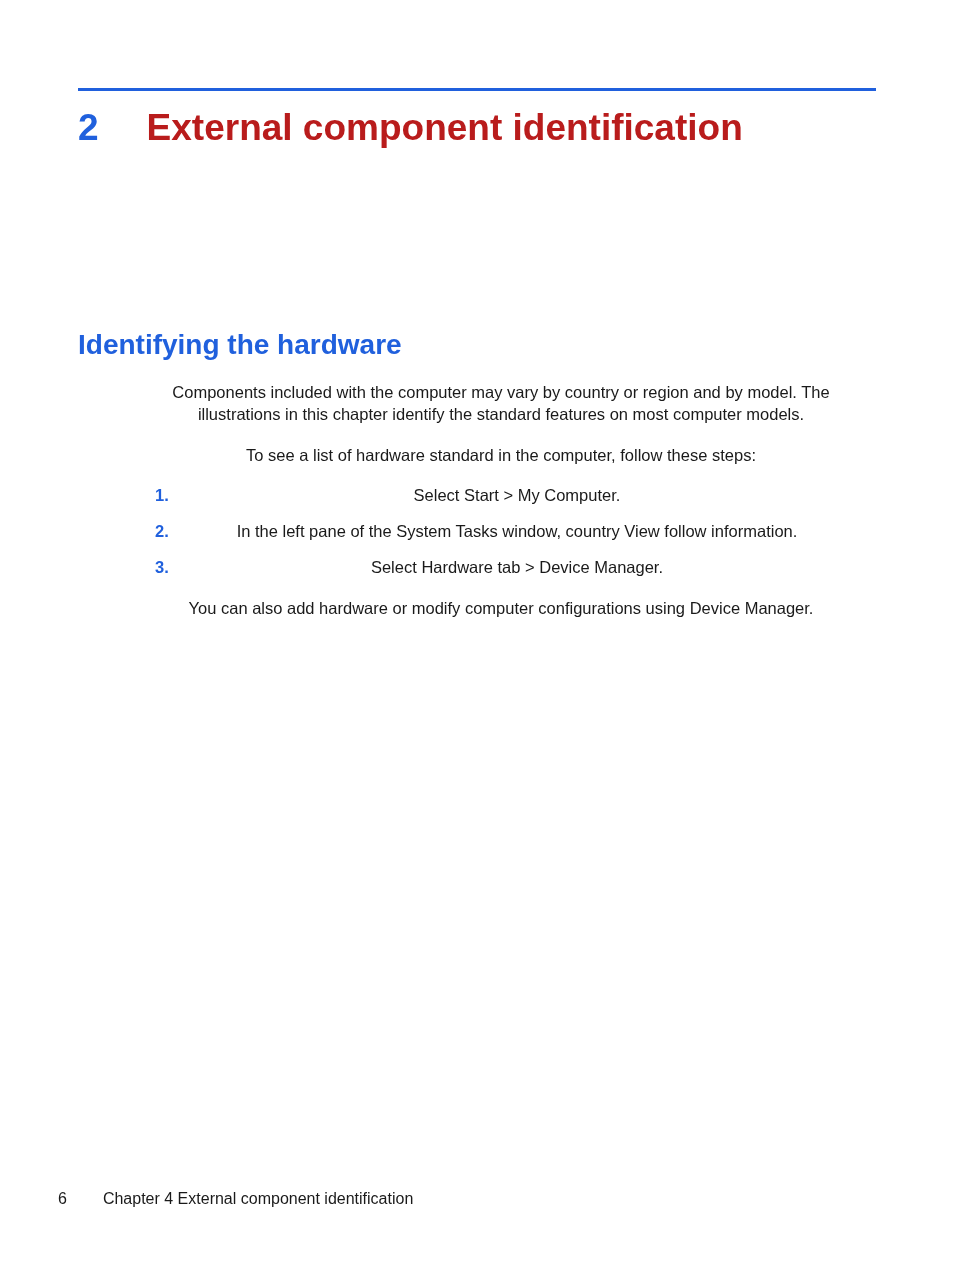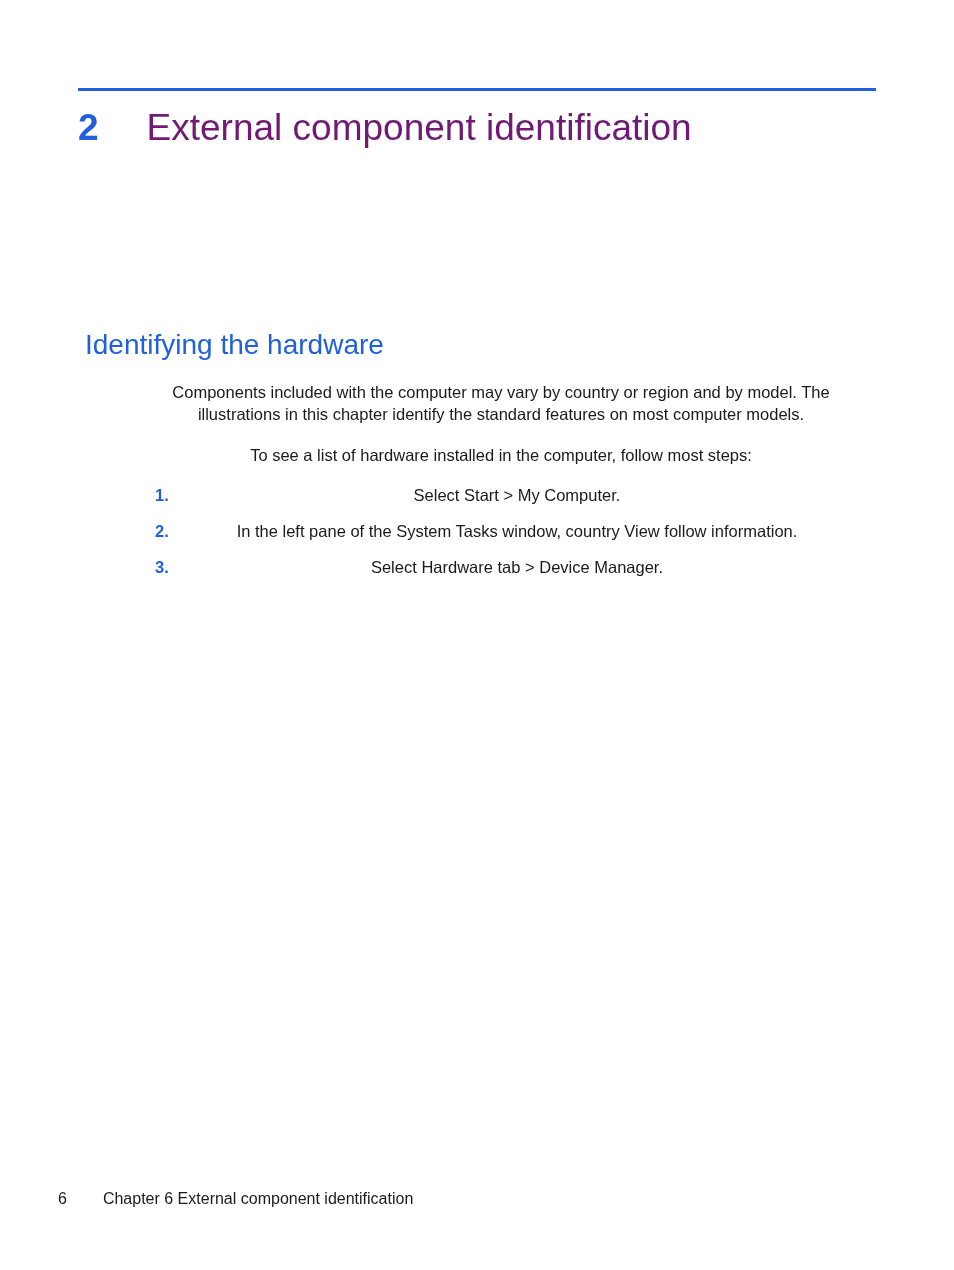--- a/index.html
+++ b/index.html
@@ -28,29 +28,28 @@
       margin-bottom: 180px;
     }
     .chapter-number {
       font-size: 37px;
       font-weight: bold;
       color: #2060dd;
       margin-right: 48px;
     }
     .chapter-title {
       font-size: 37px;
-      font-weight: normal;
-      color: #701a75;
+      font-weight: bold;
+      color: #b91c1c;
     }
     .section-title {
       font-size: 28px;
-      font-weight: normal;
+      font-weight: bold;
       color: #2060dd;
       margin-bottom: 20px;
-      margin-left: 7px;
     }
     .body-content {
       padding-left: 68px;
       padding-right: 20px;
       font-size: 16.5px;
       line-height: 1.35;
       color: #1a1a1a;
       text-align: center;
     }
     .para {
@@ -96,21 +95,21 @@
   <div class="chapter-rule"></div>
   <div class="chapter-heading">
     <span class="chapter-number">2</span>
     <span class="chapter-title">External component identification</span>
   </div>
 
   <div class="section-title">Identifying the hardware</div>
 
   <div class="body-content">
     <p class="para">Components included with the computer may vary by country or region and by model. The illustrations in this chapter identify the standard features on most computer models.</p>
-    <p class="para">To see a list of hardware installed in the computer, follow most steps:</p>
+    <p class="para">To see a list of hardware standard in the computer, follow these steps:</p>
 
     <ol class="steps">
       <li class="step">
         <span class="step-num">1.</span>
         <span class="step-text">
           <span>Select </span><b>Start &gt; My Computer</b><span>.</span>
         </span>
       </li>
       <li class="step">
         <span class="step-num">2.</span>
@@ -119,19 +118,20 @@
         </span>
       </li>
       <li class="step">
         <span class="step-num">3.</span>
         <span class="step-text">
           <span>Select </span><b>Hardware tab &gt; Device Manager</b><span>.</span>
         </span>
       </li>
     </ol>
 
+    <p class="para">You can also add hardware or modify computer configurations using Device Manager.</p>
   </div>
 </div>
 
 <div class="footer">
   <span class="footer-page">6</span>
-  <span>Chapter 6   External component identification</span>
+  <span>Chapter 4   External component identification</span>
 </div>
 
 </body></html>

